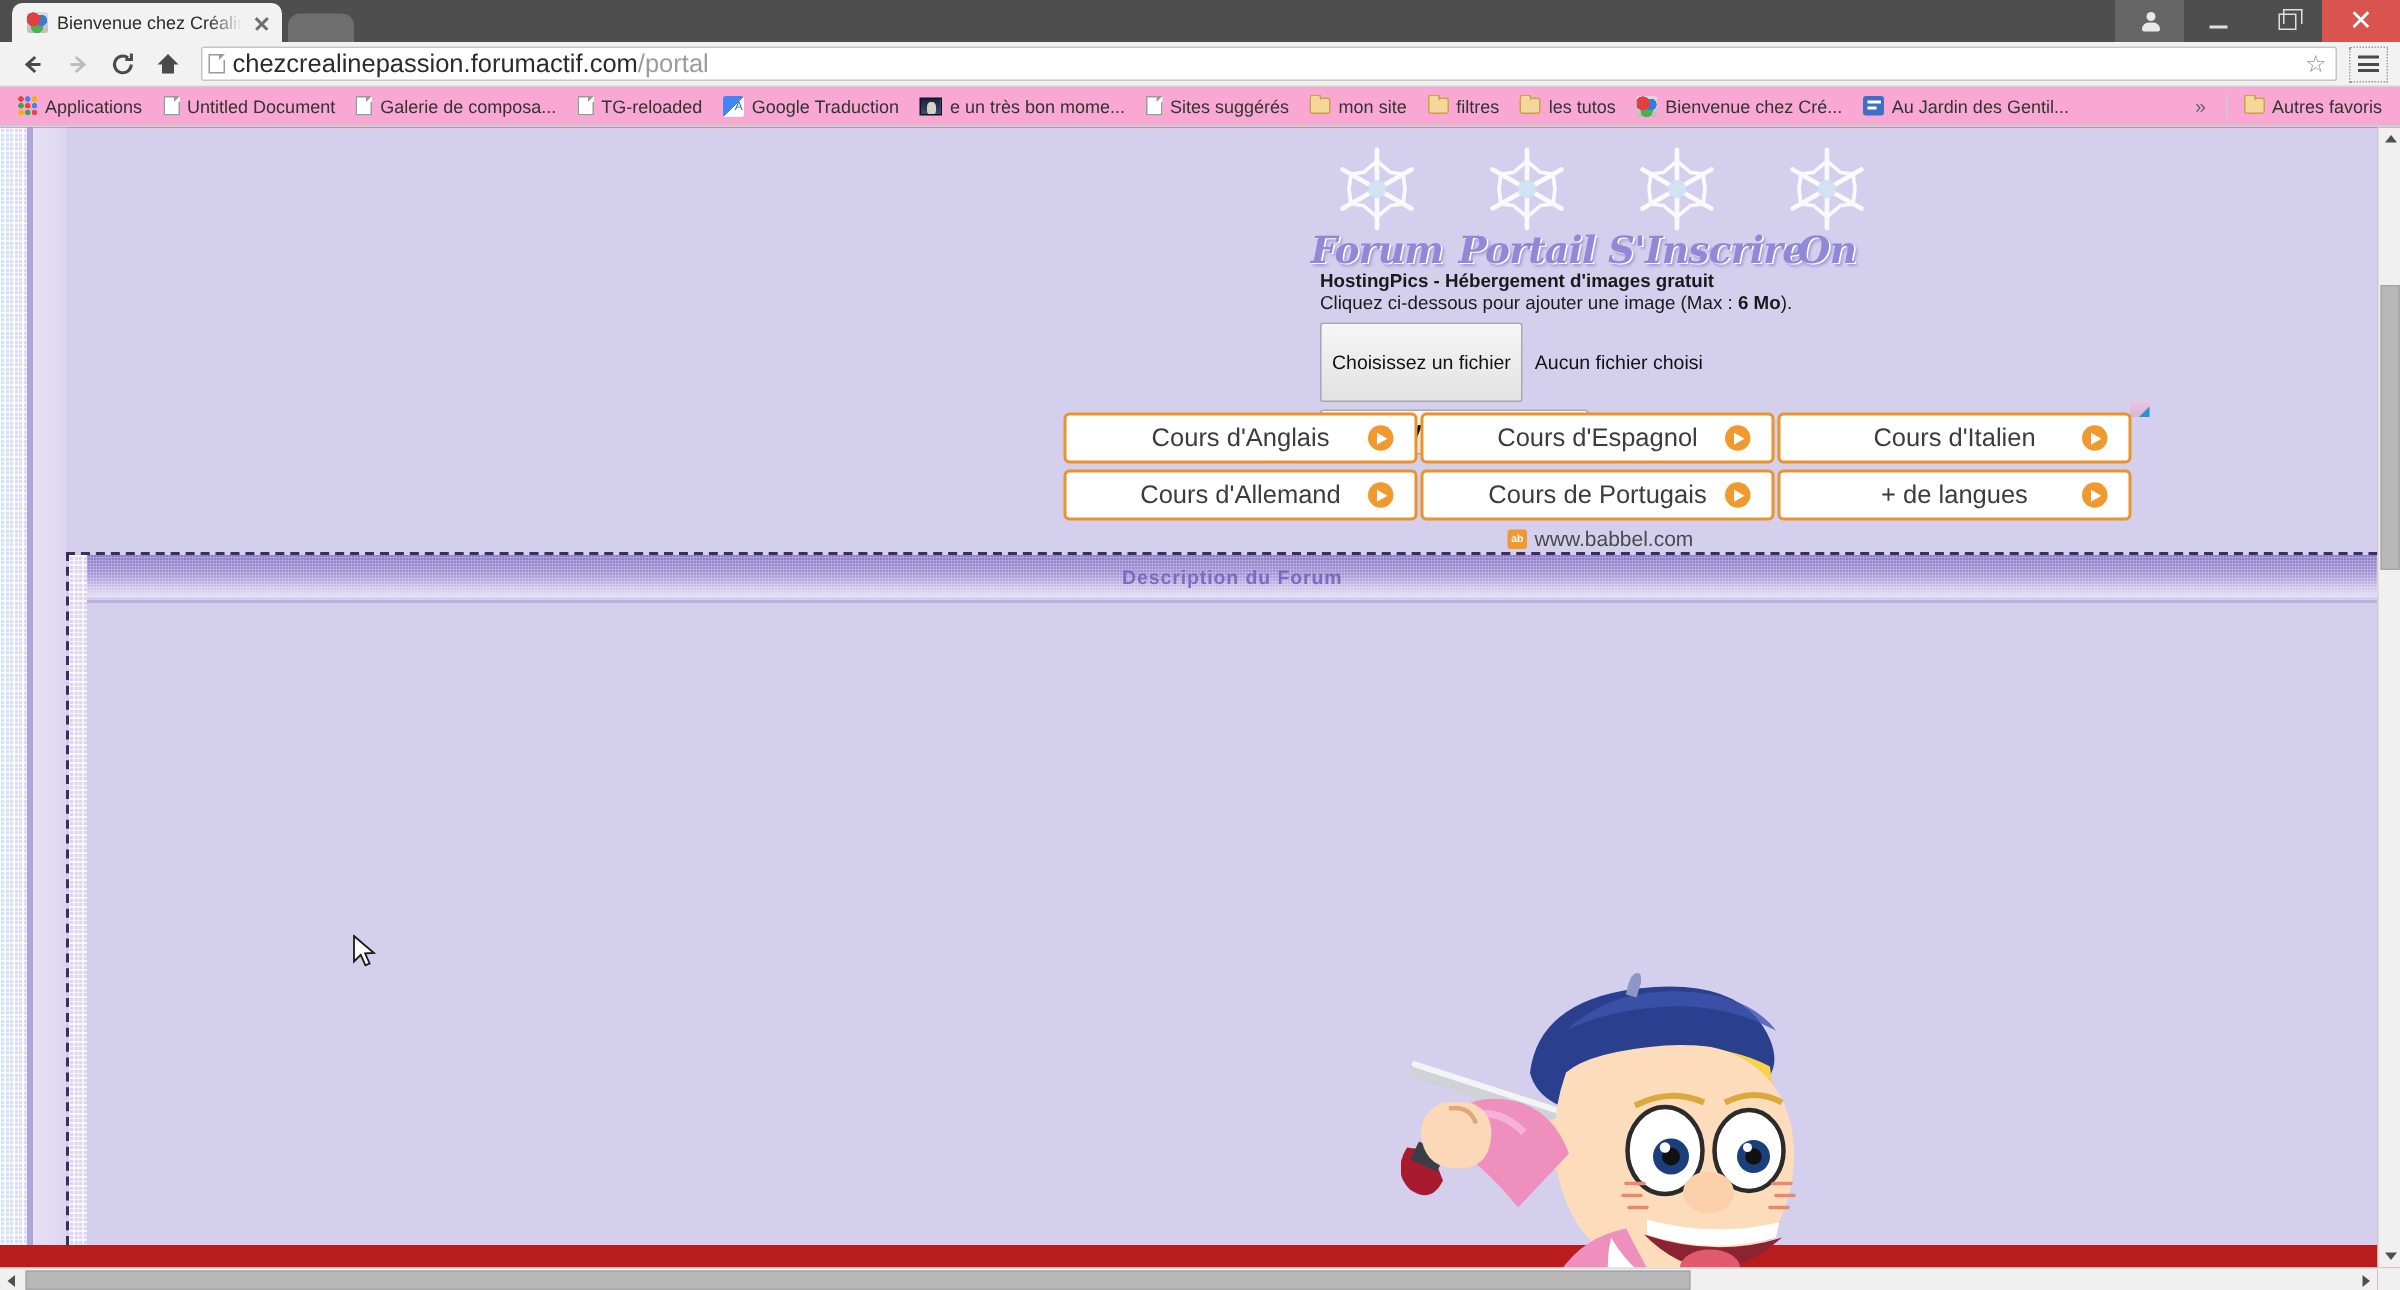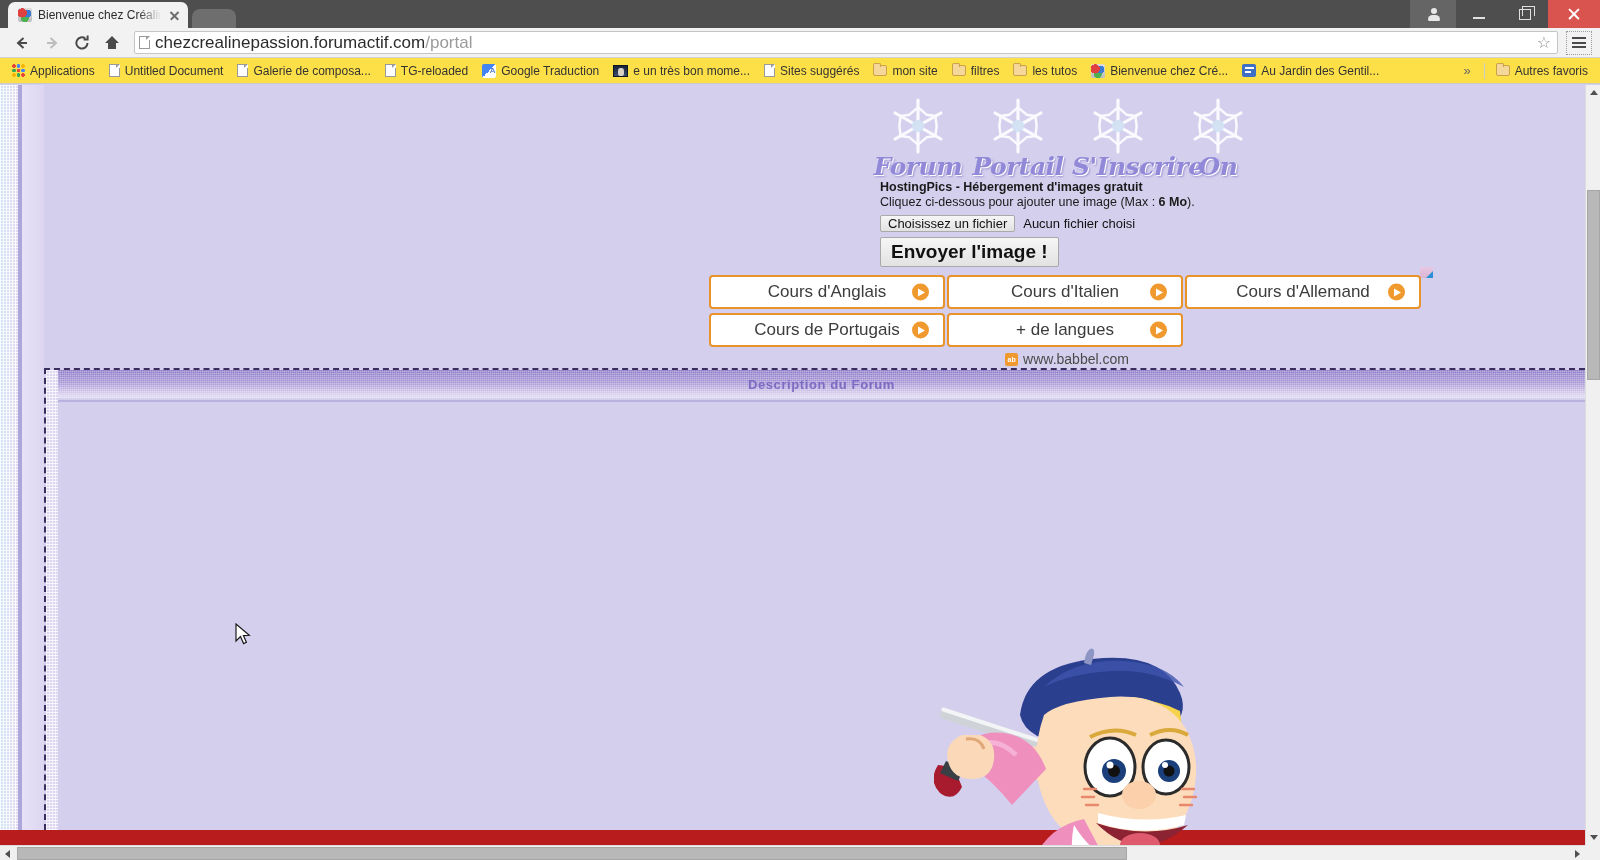--- a/index.html
+++ b/index.html
@@ -103,21 +103,21 @@
   .star {
     font-size: 16px; color: #8c8c8c; margin-left:auto; padding-right:2px;
   }
   .menubtn {
     width: 26px; height: 24px; border: 1px dotted #9d9d9d;
     display:flex; flex-direction:column; align-items:center; justify-content:center; gap:2.5px;
   }
   .menubtn i { width: 14px; height: 2px; background: #4a4a4a; display:block; }
 
   .bookmarks {
-    height: 26px; background: #fde047; display: flex; align-items: center;
+    height: 26px; background: #f9a8d4; display: flex; align-items: center;
     padding: 0 6px; gap: 2px; border-bottom: 1px solid #c9c9c9; position: relative;
   }
   .bm {
     display: flex; align-items: center; gap: 5px; padding: 2px 6px;
     font-size: 12px; color: #333; white-space: nowrap;
   }
   .bm-apps-icon {
     width: 13px; height: 13px; flex:none;
     background:
       radial-gradient(circle at 2px 2px,  #e8453c 0 1.7px, transparent 2px),
@@ -232,21 +232,21 @@
 
   .hosting {
     position:absolute; left: 836px; top: 95px; font-size: 12.5px; color: #1a1a1a;
     line-height: 14px;
   }
   .hosting .l1 { font-weight: bold; }
   .hosting .l2 { margin-top: 1px; }
   .filerow { display:flex; align-items:center; gap:8px; margin-top: 6px; }
   .btn-file {
     background: linear-gradient(#f6f6f6,#e2e2e2); border:1px solid #a9a9a9;
-    border-radius:2px; font-size:13px; padding: 0 7px; color:#111;
+    border-radius:2px; font-size:13px; padding: 18px 7px; color:#111;
     font-family:"Liberation Sans",sans-serif;
   }
   .file-none { font-size: 13px; color:#111; }
   .btn-send {
     margin-top: 5px; background: linear-gradient(#f6f6f6,#e2e2e2); border:1px solid #a9a9a9;
     border-radius:2px; font-size:19px; font-weight:bold; padding: 3px 10px; color:#111;
     font-family:"Liberation Sans",sans-serif;
   }
 
   
@@ -605,20 +605,24 @@
         </div>
 
         <div class="ad">
           <div class="ad-choices"></div>
           <div class="ad-grid">
             <div class="ad-btn">
               <span>Cours d'Anglais</span>
               <span class="ad-arrow"></span>
             </div>
             <div class="ad-btn">
+              <span>Cours d'Espagnol</span>
+              <span class="ad-arrow"></span>
+            </div>
+            <div class="ad-btn">
               <span>Cours d'Italien</span>
               <span class="ad-arrow"></span>
             </div>
             <div class="ad-btn">
               <span>Cours d'Allemand</span>
               <span class="ad-arrow"></span>
             </div>
             <div class="ad-btn">
               <span>Cours de Portugais</span>
               <span class="ad-arrow"></span>

